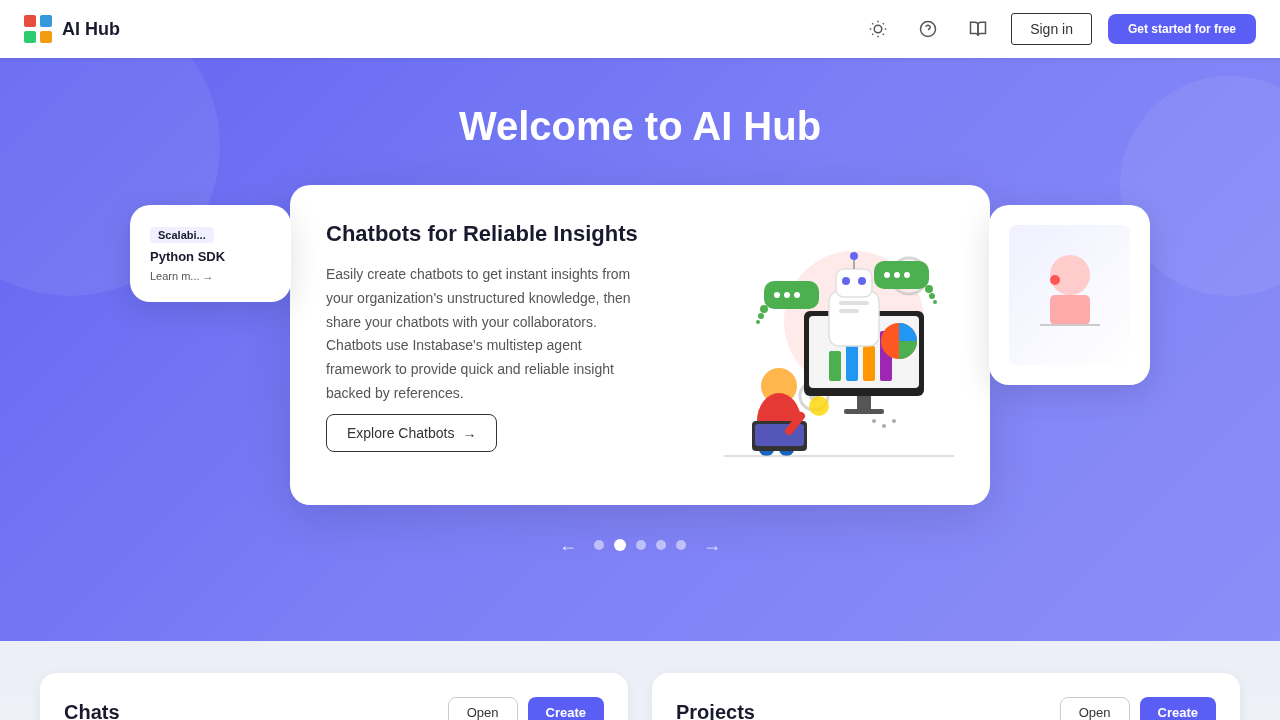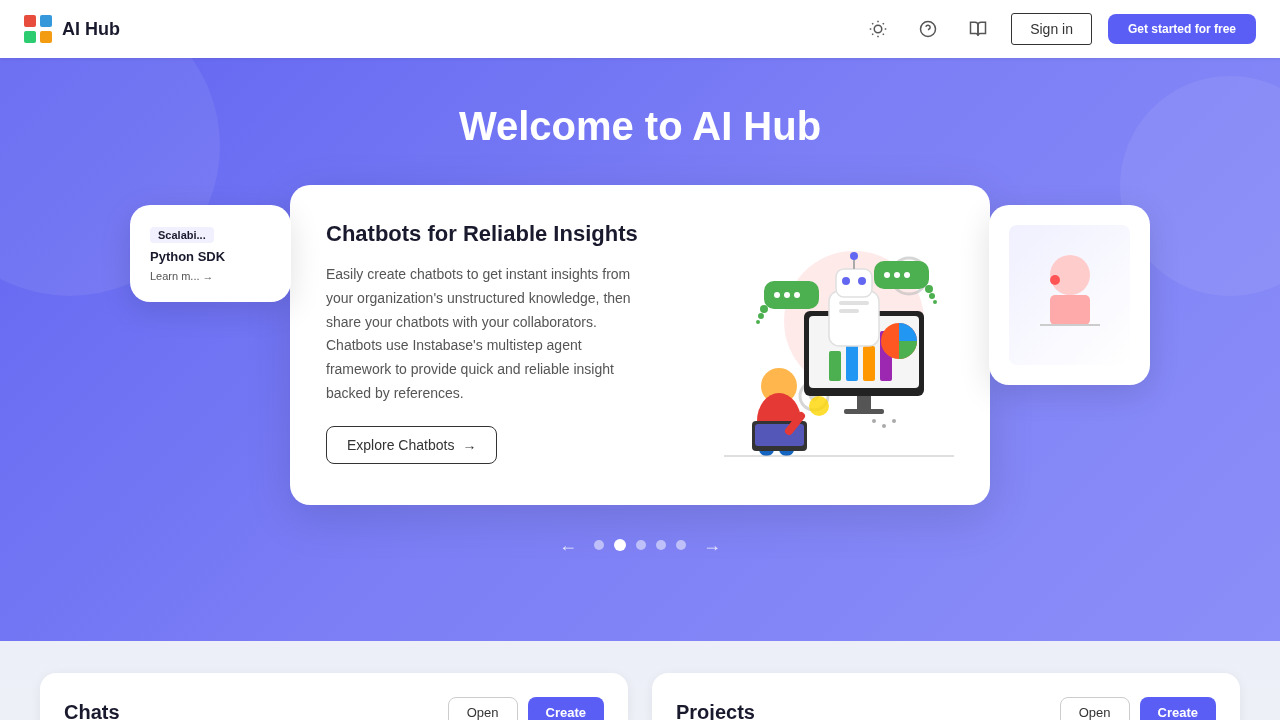--- a/index.html
+++ b/index.html
@@ -81,21 +81,21 @@
     }
 
     .carousel-main-card {
       background: #fff; border-radius: 20px; padding: 36px 36px 36px 36px;
       box-shadow: 0 12px 48px rgba(0,0,0,0.12);
       display: flex; gap: 28px; align-items: flex-start;
       min-height: 320px;
     }
     .card-content { flex: 1; }
     .card-title { font-size: 22px; font-weight: 700; color: #1a1a2e; margin-bottom: 16px; }
-    .card-text { font-size: 14px; color: #555; line-height: 1.7; margin-bottom: 20px; }
+    .card-text { font-size: 14px; color: #555; line-height: 1.7; margin-bottom: 8px; }
     .card-explore-btn {
       display: inline-flex; align-items: center; gap: 8px;
       padding: 10px 20px; border: 1.5px solid #333; border-radius: 8px;
       background: #fff; font-size: 14px; font-weight: 500; cursor: pointer; color: #333;
     }
 
     
     .carousel-controls {
       display: flex; align-items: center; justify-content: center; gap: 10px;
       margin-top: 24px; position: relative; z-index: 2;

